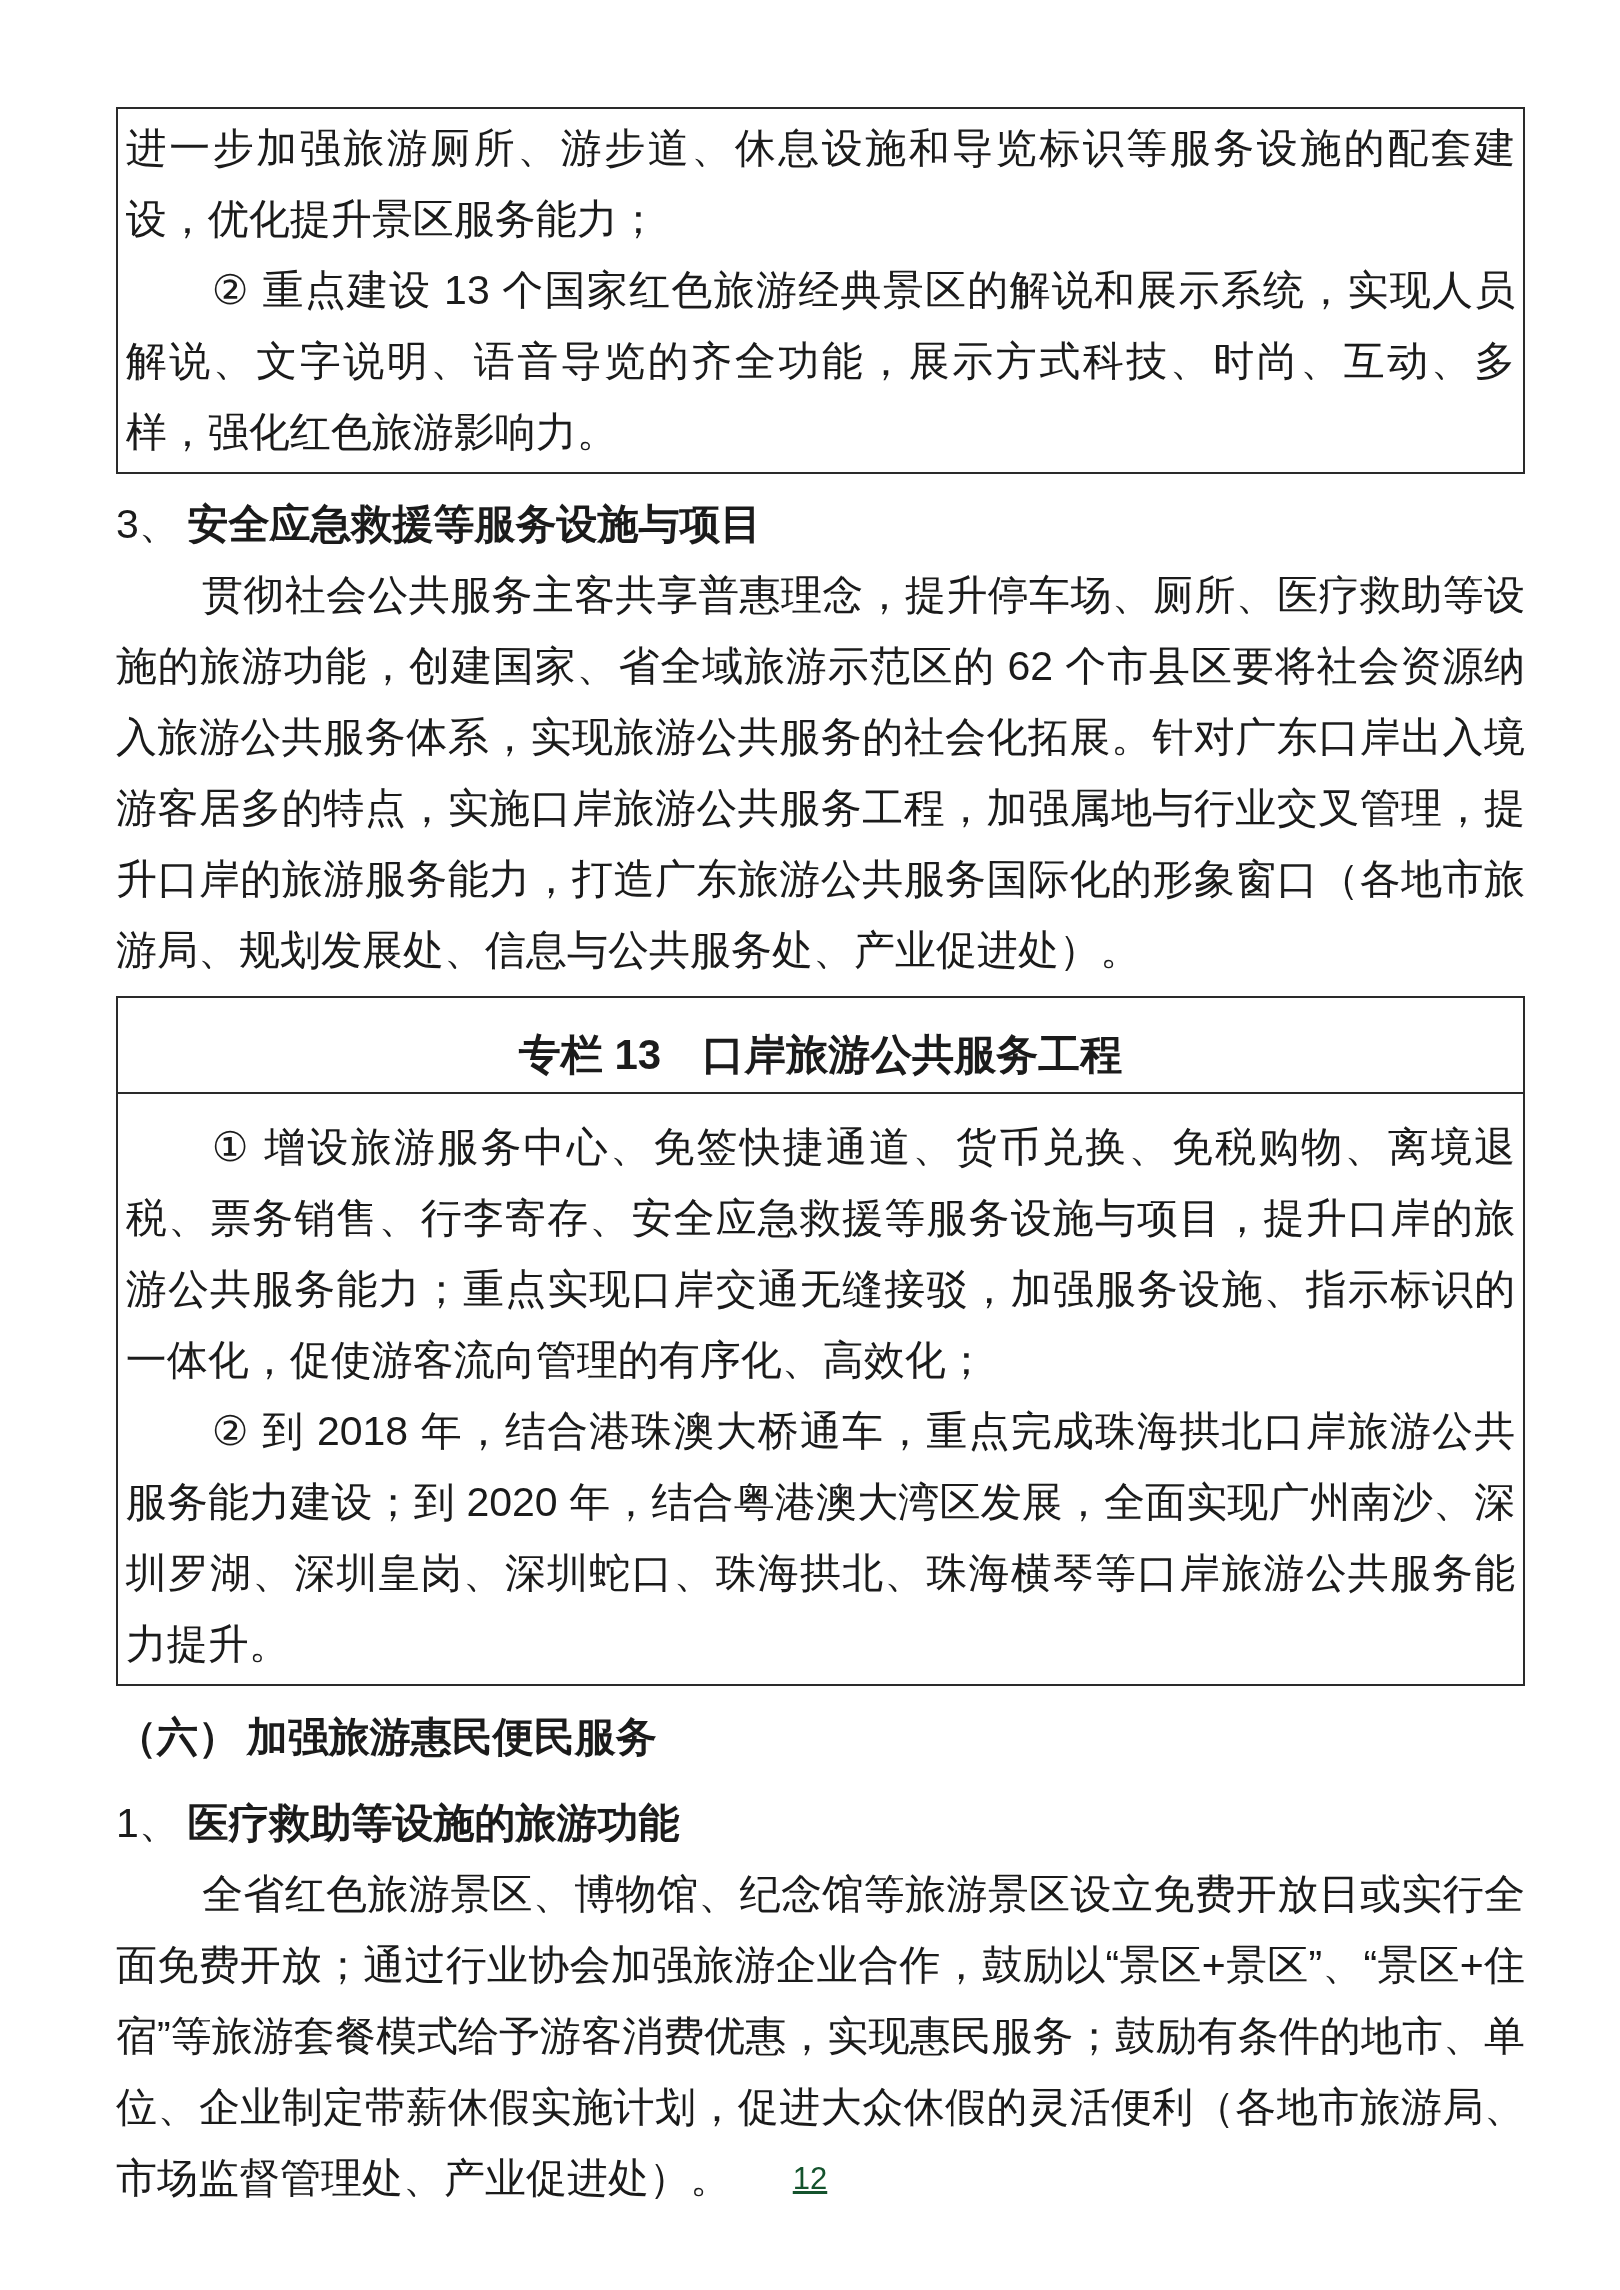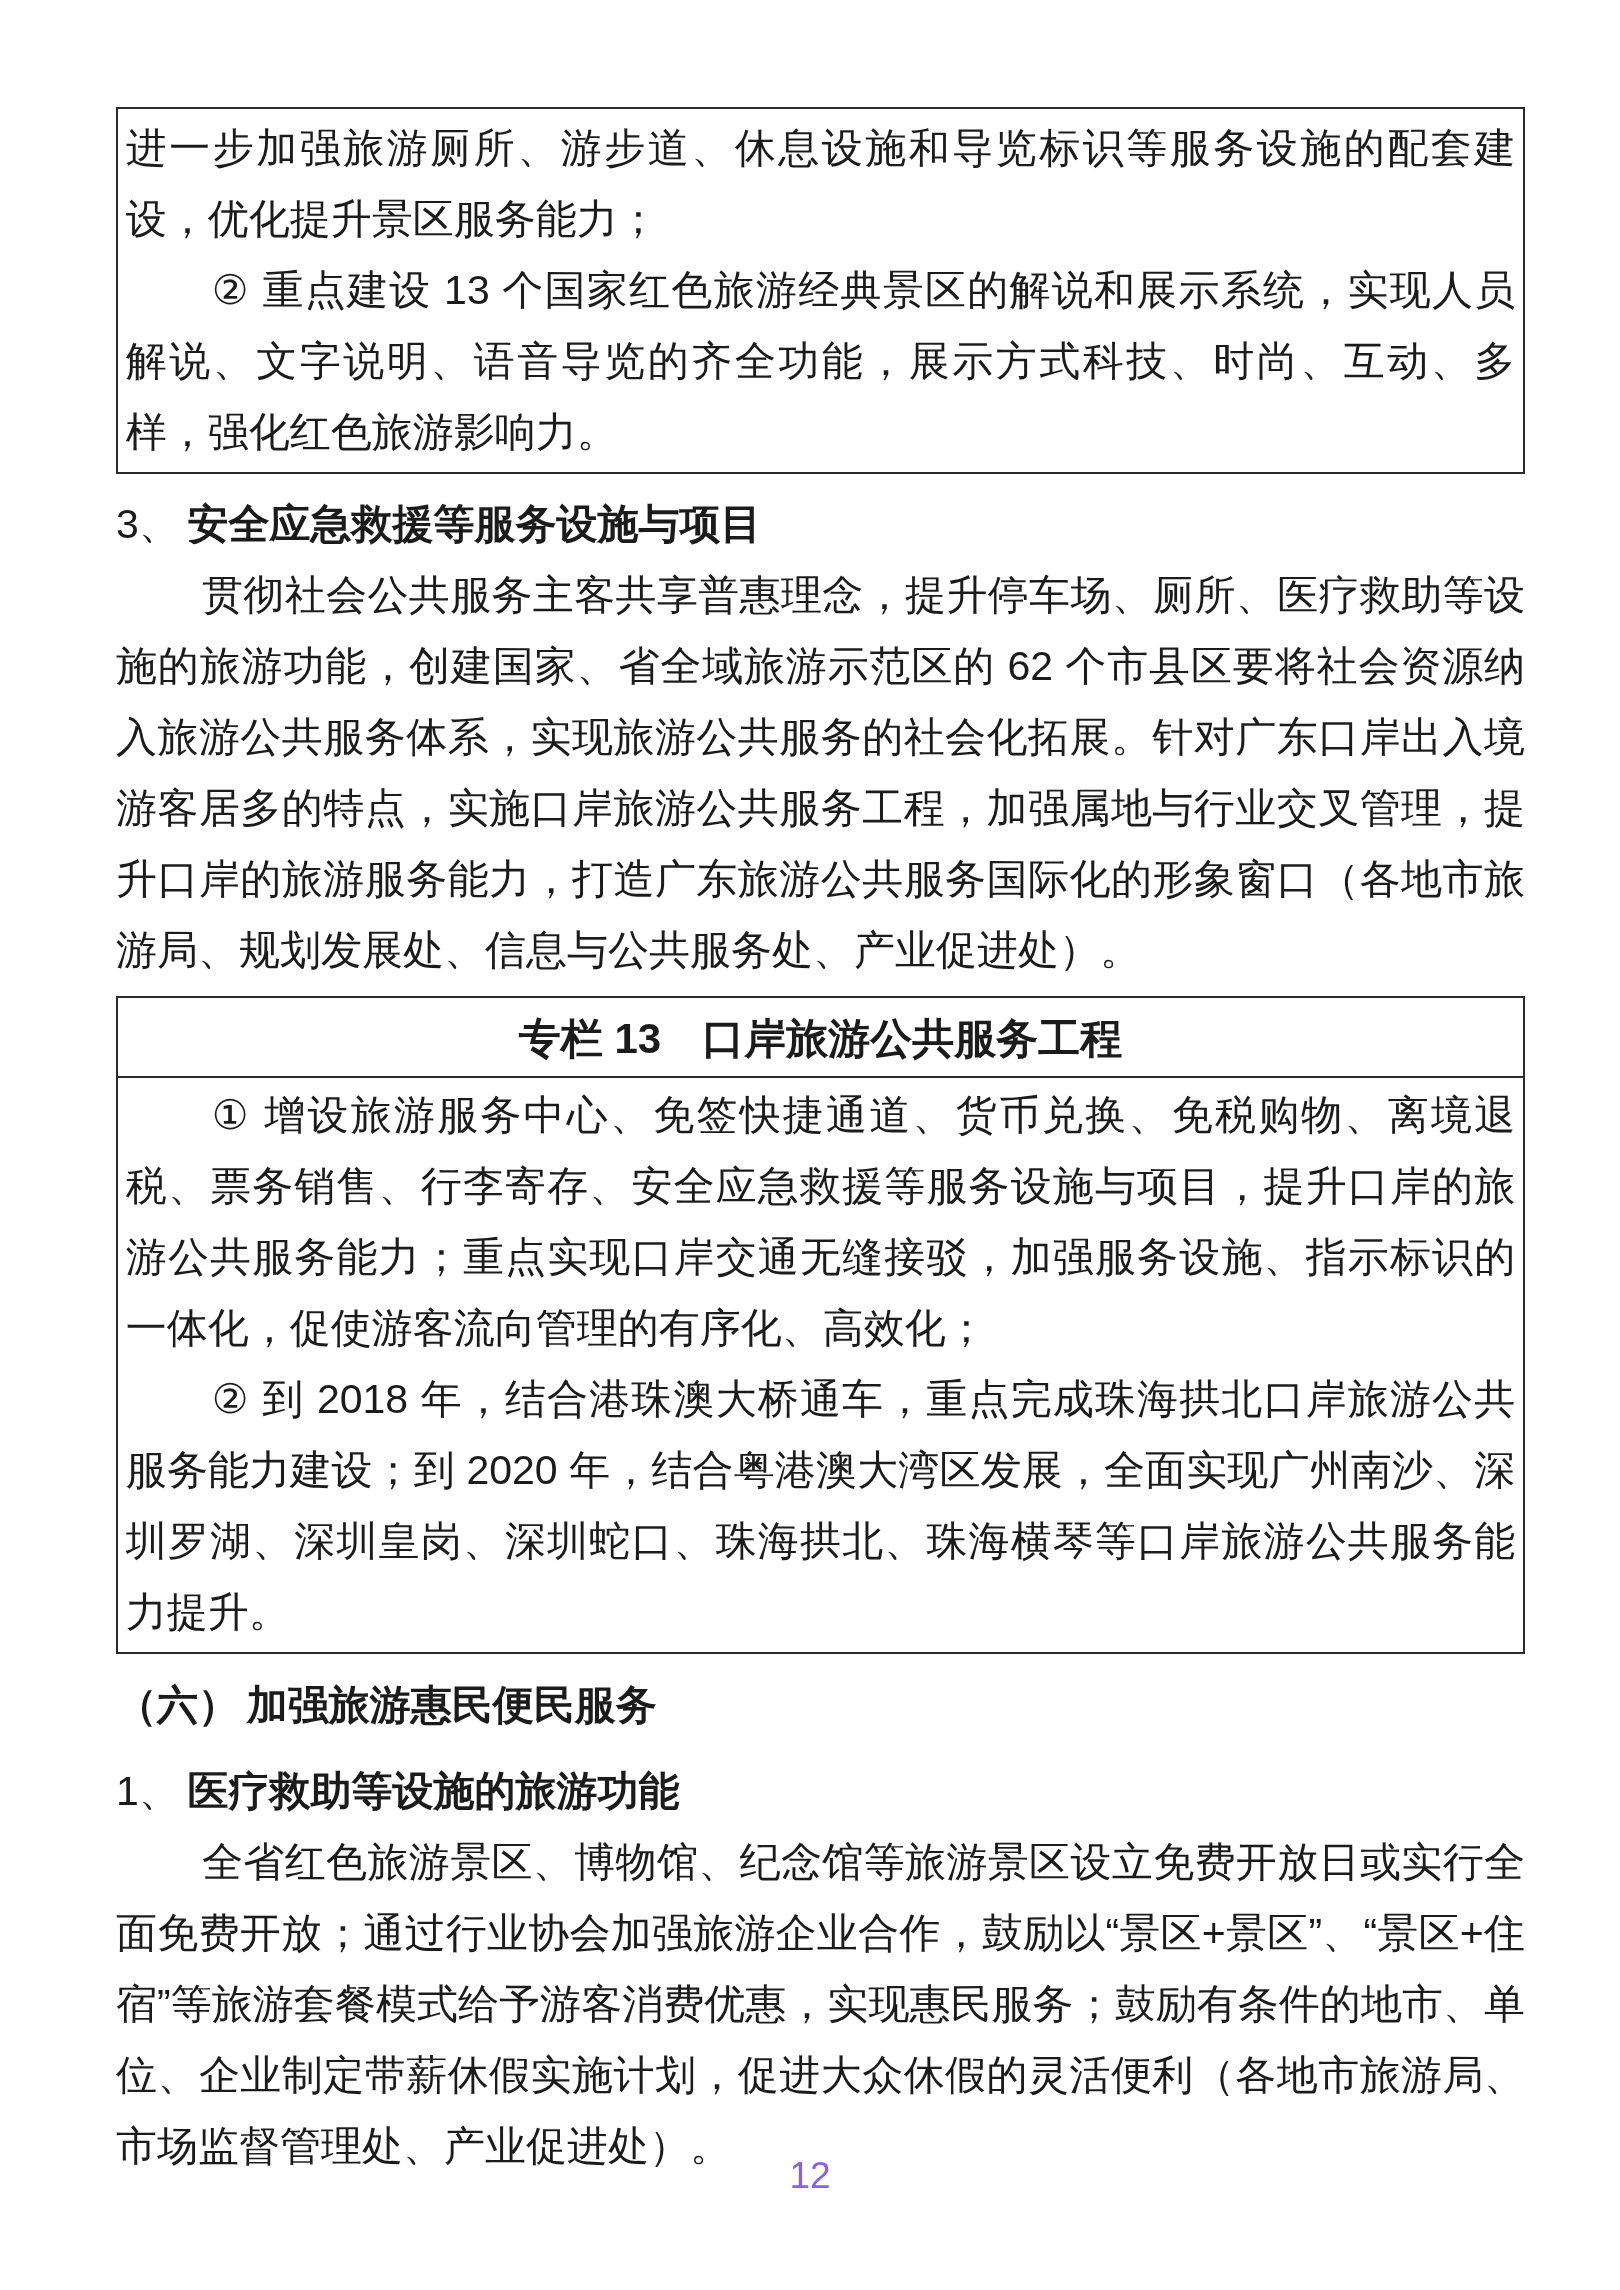--- a/index.html
+++ b/index.html
@@ -27,21 +27,21 @@
   .callout-box {
     border: 2px solid #2a2a2a;
     padding: 3.9px 7.8px;
   }
   .box-title {
     text-align: center;
     font-weight: bold;
     font-size: 42px;
     line-height: 74px;
     border-bottom: 2px solid #2a2a2a;
-    margin: 0 -7.8px;            
+    margin: 16px -7.8px;            
     padding: 0 7.8px;
   }
   .box-title .box-title-main { margin-left: 41px; }
   .box-body { padding-top: 2px; }
 
   .heading {
     font-size: 41px;
     line-height: 71px;
     margin: 15.7px 0 0 0;
     font-weight: normal;
@@ -50,22 +50,23 @@
   .heading.all-bold { font-weight: bold; }
   .heading .h-prefix { margin-right: 7.8px; }
   .gap-md { height: 9.8px; }
 
   .page-number {
     position: absolute;
     bottom: 94px;
     left: 0;
     width: 100%;
     text-align: center;
-    font-size: 37px;
-    color: #8b5cf6;
+    font-size: 31px;
+    color: #14532d;
+    text-decoration: underline;
   }
 </style>
 </head>
 <body>
 
 <div class="content">
 
   <div class="callout-box">
     <p class="para">进一步加强旅游厕所、游步道、休息设施和导览标识等服务设施的配套建设，优化提升景区服务能力；</p>
     <p class="para indent">② 重点建设 13 个国家红色旅游经典景区的解说和展示系统，实现人员解说、文字说明、语音导览的齐全功能，展示方式科技、时尚、互动、多样，强化红色旅游影响力。</p>

